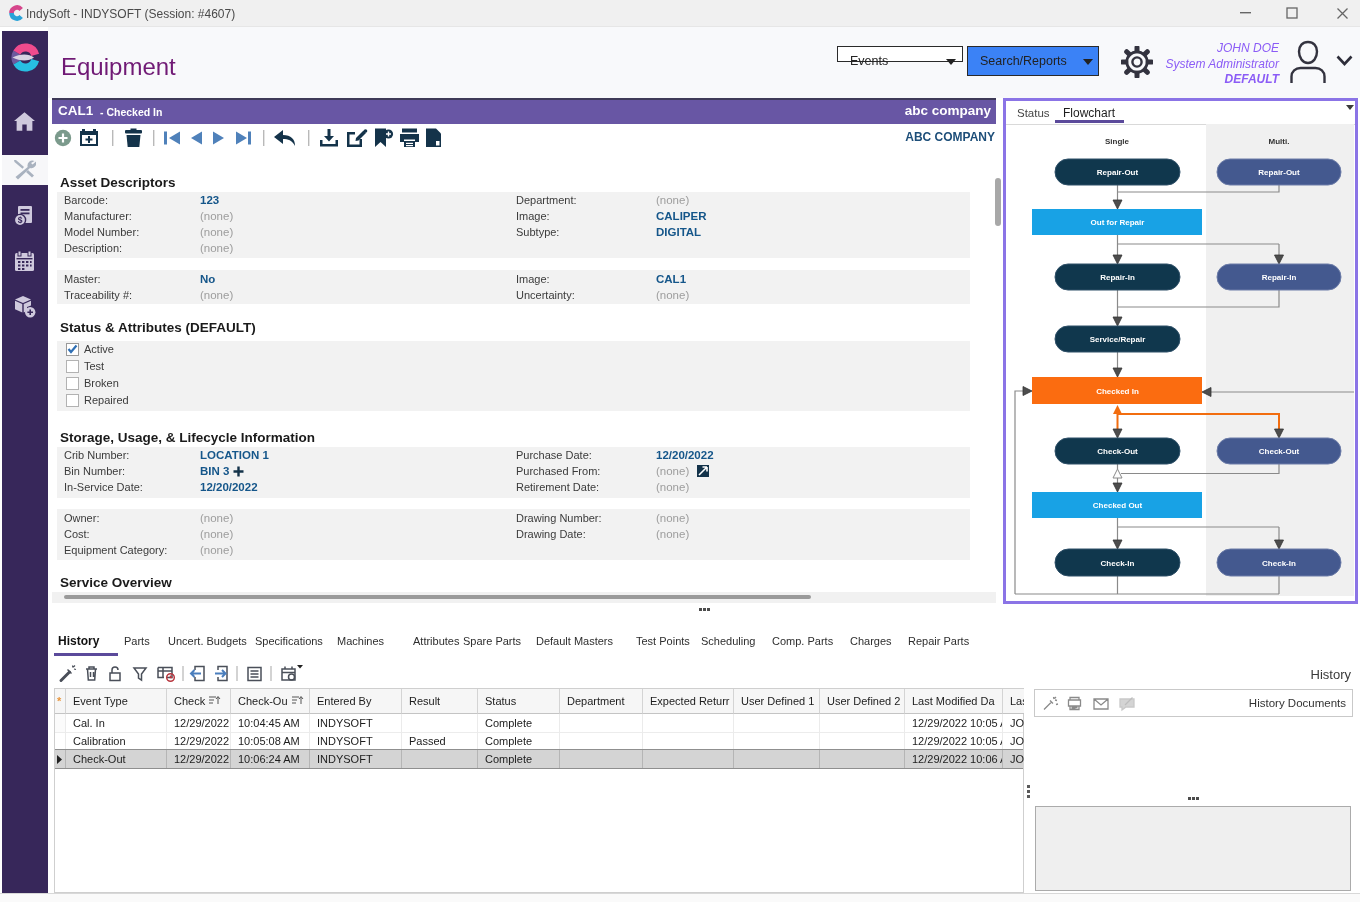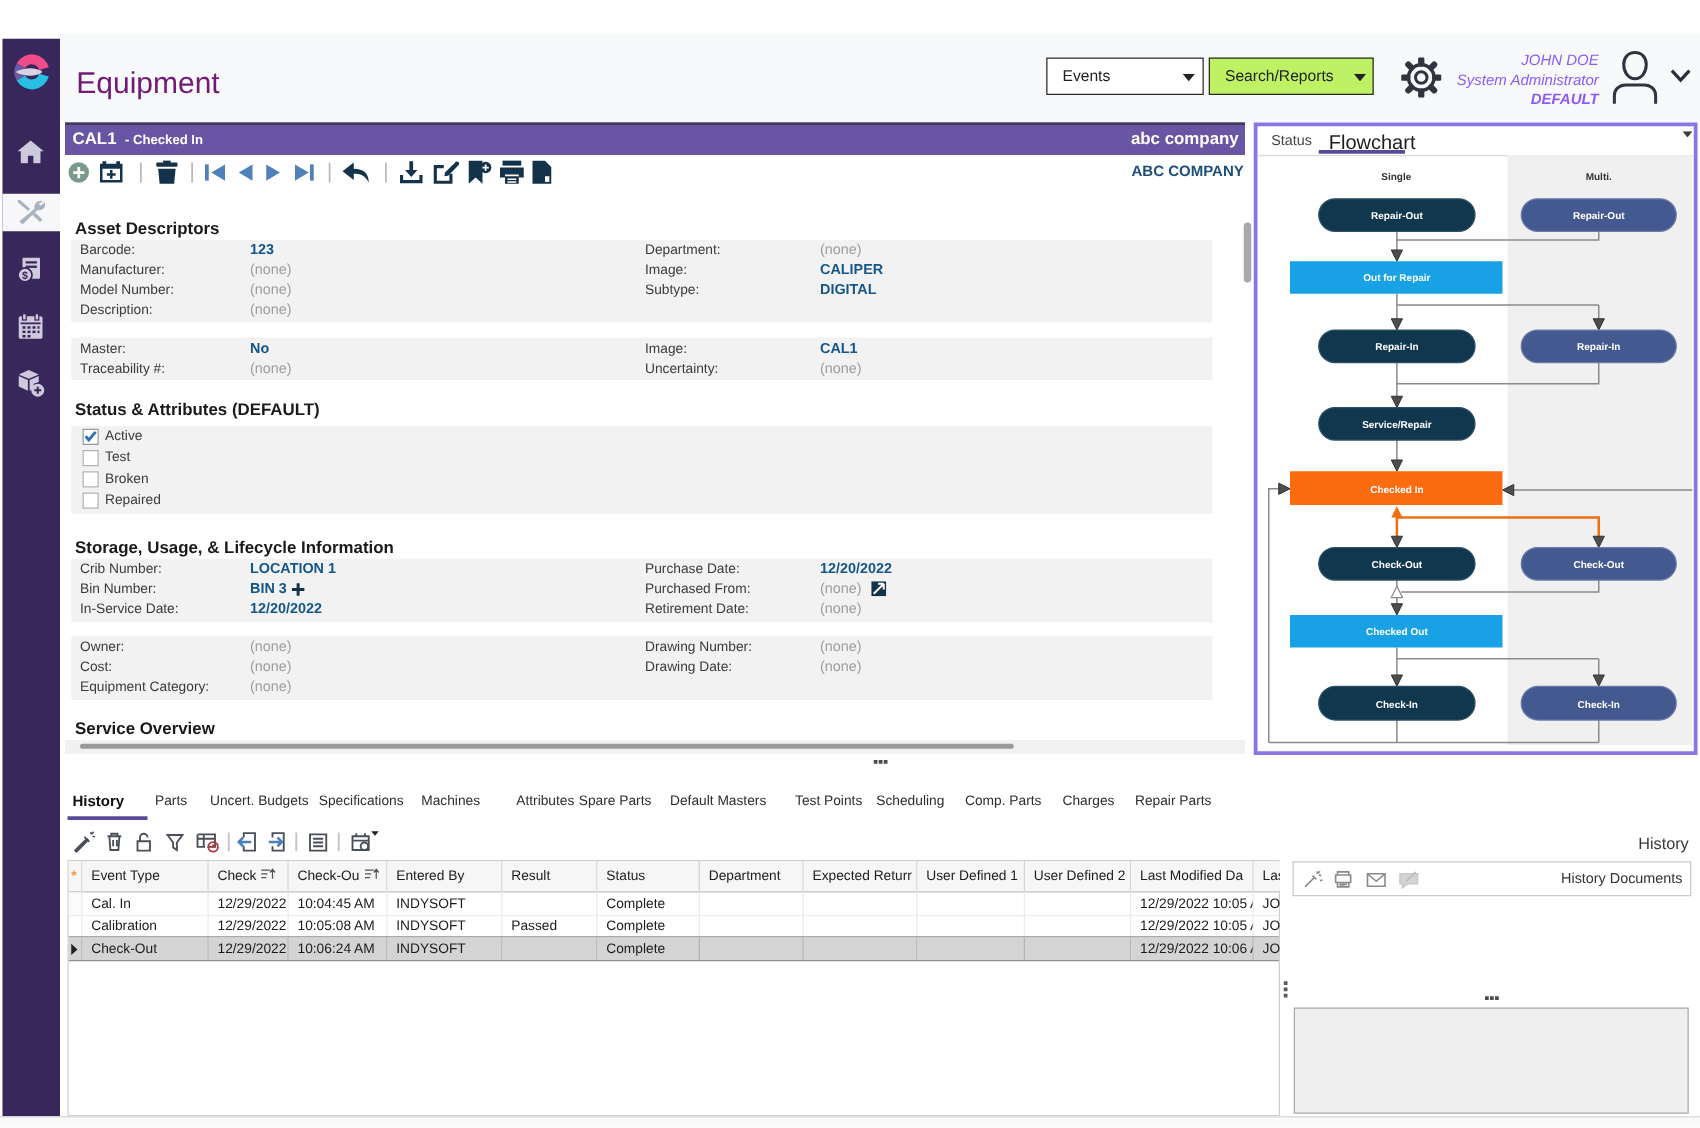--- a/index.html
+++ b/index.html
@@ -10,20 +10,36 @@
 .lbl { color:#3b3b3b; font-size:11px; }
 .val-blue { color:#15568a; font-weight:bold; font-size:11.5px; }
 .val-none { color:#9d9d9d; font-size:11.5px; }
 .sect-h { color:#1a1a1a; font-weight:bold; font-size:13.5px; }
 .grayblock { position:absolute; left:57px; width:913px; background:#f2f2f2; }
 </style>
 </head>
 <body>
 <div id="app">
 
+<div class="abs" style="left:0;top:0;width:1360px;height:27px;background:#f0f0f0;border-bottom:1px solid #e6e6e6;">
+  <svg class="abs" style="left:9px;top:5px;" width="16" height="16" viewBox="0 0 16 16">
+    <path d="M12.2 4.46 A5.5 5.5 0 0 0 2.5 8" fill="none" stroke="#d6468c" stroke-width="4.6"></path>
+    <path d="M2.5 8 A5.5 5.5 0 0 0 12.2 11.54" fill="none" stroke="#29a3d8" stroke-width="4.6"></path>
+  </svg>
+  <div class="abs" style="left:26px;top:7px;font-size:12px;color:#4a4a4a;">IndySoft - INDYSOFT (Session: #4607)</div>
+  <svg class="abs" style="left:1240px;top:12px;" width="13" height="3" viewBox="0 0 13 3">
+        <rect x="0" y="0" width="11" height="1.4" fill="#666"></rect>
+      </svg>
+  <svg class="abs" style="left:1286px;top:7px;" width="13" height="13" viewBox="0 0 13 13">
+        <rect x="1" y="1" width="10" height="10" fill="none" stroke="#666" stroke-width="1.3"></rect>
+      </svg>
+  <svg class="abs" style="left:1336px;top:7px;" width="13" height="13" viewBox="0 0 13 13">
+        <path d="M1.5 1.5 L11.5 11.5 M11.5 1.5 L1.5 11.5" stroke="#666" stroke-width="1.3"></path>
+      </svg>
+</div>
 
 <div class="abs" style="left:48px;top:27px;width:1312px;height:71px;background:#f8f9fb;"></div>
 
 <div class="abs" style="left:2px;top:31px;width:46px;height:868px;background:#37275a;"></div>
 <svg class="abs" style="left:11px;top:39px;" width="29" height="37" viewBox="0 0 29 37">
   <path d="M5.84 23.50 A10 10 0 0 1 5.84 13.50" fill="none" stroke="#6d5a9e" stroke-width="8"></path>
   <path d="M5.84 13.50 A10 10 0 0 1 24.16 15.91" fill="none" stroke="#ef4b8d" stroke-width="8"></path>
   <path d="M24.16 21.09 A10 10 0 0 1 5.84 23.50" fill="none" stroke="#27bfe2" stroke-width="8"></path>
   <path d="M1.5 18.5 C 9 14.5 18 14.5 23 18.5 C 18 22.5 9 22.5 1.5 18.5 Z" fill="#d8d3e2"></path>
 </svg>
@@ -68,27 +84,27 @@
 
 <svg class="abs" style="left:14px;top:296px;" width="22" height="22" viewBox="0 0 22 22">
   <path d="M9 0 L17 3.5 L9 7 L1 3.5 Z" fill="#cfc9dd"></path>
   <path d="M1 4.8 L8.3 8 L8.3 16.5 L1 13.2 Z" fill="#cfc9dd"></path>
   <path d="M17 4.8 L9.7 8 L9.7 16.5 L13 15 L13 11 L17 9.5 Z" fill="#cfc9dd"></path>
   <circle cx="16.2" cy="16.2" r="5.2" fill="#cfc9dd"></circle>
   <path d="M16.2 13.4 L16.2 19 M13.4 16.2 L19 16.2" stroke="#37275a" stroke-width="1.6"></path>
 </svg>
 
 <div class="abs" style="left:61px;top:53px;font-size:24px;color:#701a75;">Equipment</div>
-<div class="abs" style="left:837px;top:46px;width:126px;height:30px;border:1px solid #2a2a2a;background:#fff;">
+<div class="abs" style="left:837px;top:46px;width:126px;height:16px;border:1px solid #2a2a2a;background:#fff;">
   <div class="abs" style="left:12px;top:7px;font-size:12.5px;color:#222;">Events</div>
   <svg class="abs" style="left:108px;top:12px;" width="10" height="7" viewBox="0 0 10 7">
         <path d="M0 0 L10 0 L5 6 Z" fill="#222"></path>
       </svg>
 </div>
-<div class="abs" style="left:967px;top:46px;width:132px;height:30px;border:1px solid #2a2a2a;background:#bef264;">
+<div class="abs" style="left:967px;top:46px;width:132px;height:30px;border:1px solid #2a2a2a;background:#3b82f6;">
   <div class="abs" style="left:12px;top:7px;font-size:12.5px;color:#222;">Search/Reports</div>
   <svg class="abs" style="left:115px;top:12px;" width="10" height="7" viewBox="0 0 10 7">
         <path d="M0 0 L10 0 L5 6 Z" fill="#222"></path>
       </svg>
 </div>
 <svg class="abs" style="left:1121px;top:46px;" width="32" height="32" viewBox="0 0 32 32">
   <g stroke="#33333f" fill="none">
     <path d="M27.20 16.00 L30.60 16.00 M23.92 23.92 L26.32 26.32 M16.00 27.20 L16.00 30.60 M8.08 23.92 L5.68 26.32 M4.80 16.00 L1.40 16.00 M8.08 8.08 L5.68 5.68 M16.00 4.80 L16.00 1.40 M23.92 8.08 L26.32 5.68" stroke-width="5" stroke-linecap="round"></path>
     <circle cx="16" cy="16" r="10.2" stroke-width="2.8"></circle>
     <circle cx="16" cy="16" r="4.6" stroke-width="2.4"></circle>
@@ -251,21 +267,21 @@
 
 <div class="abs" style="left:995px;top:178px;width:6px;height:48px;background:#a8a8a8;border-radius:3px;"></div>
 
 <div class="abs" style="left:52px;top:592px;width:944px;height:11px;background:#f1f1f1;"></div>
 <div class="abs" style="left:64px;top:595px;width:747px;height:4px;background:#9a9a9a;border-radius:2px;"></div>
 
 <div class="abs" style="left:699px;top:608px;width:3px;height:3px;background:#4c4c4c;box-shadow:4px 0 #4c4c4c, 8px 0 #4c4c4c;"></div>
 
 <div class="abs" style="left:1003px;top:98px;width:355px;height:506px;border:3px solid #8b74e6;background:#fff;">
   <div class="abs" style="left:11px;top:6px;font-size:11.5px;color:#454545;">Status</div>
-  <div class="abs" style="left:57px;top:5px;font-size:16px;color:#1d1d1d;">Flowchart</div>
+  <div class="abs" style="left:57px;top:5px;font-size:12px;color:#1d1d1d;">Flowchart</div>
   <div class="abs" style="left:49px;top:19px;width:69px;height:3px;background:#5b4a9b;"></div>
   <div class="abs" style="left:0;top:23px;width:349px;height:1px;background:#d9d9d9;"></div>
   <svg class="abs" style="left:340px;top:4px;" width="8" height="5" viewBox="0 0 8 5">
         <path d="M0 0 L8 0 L4 5 Z" fill="#3b3b3b"></path>
       </svg>
   <svg class="abs" style="left:1px;top:23px;" width="347" height="472" viewBox="0 0 347 472" font-family="Liberation Sans">
     <rect x="199" y="0" width="148" height="472" fill="#f0f0f0"></rect>
     <text x="110" y="20" font-size="8" font-weight="bold" fill="#333" text-anchor="middle">Single</text>
     <text x="272" y="20" font-size="8" font-weight="bold" fill="#333" text-anchor="middle">Multi.</text>
     <g stroke="#8a8a8a" stroke-width="1.2" fill="none">

